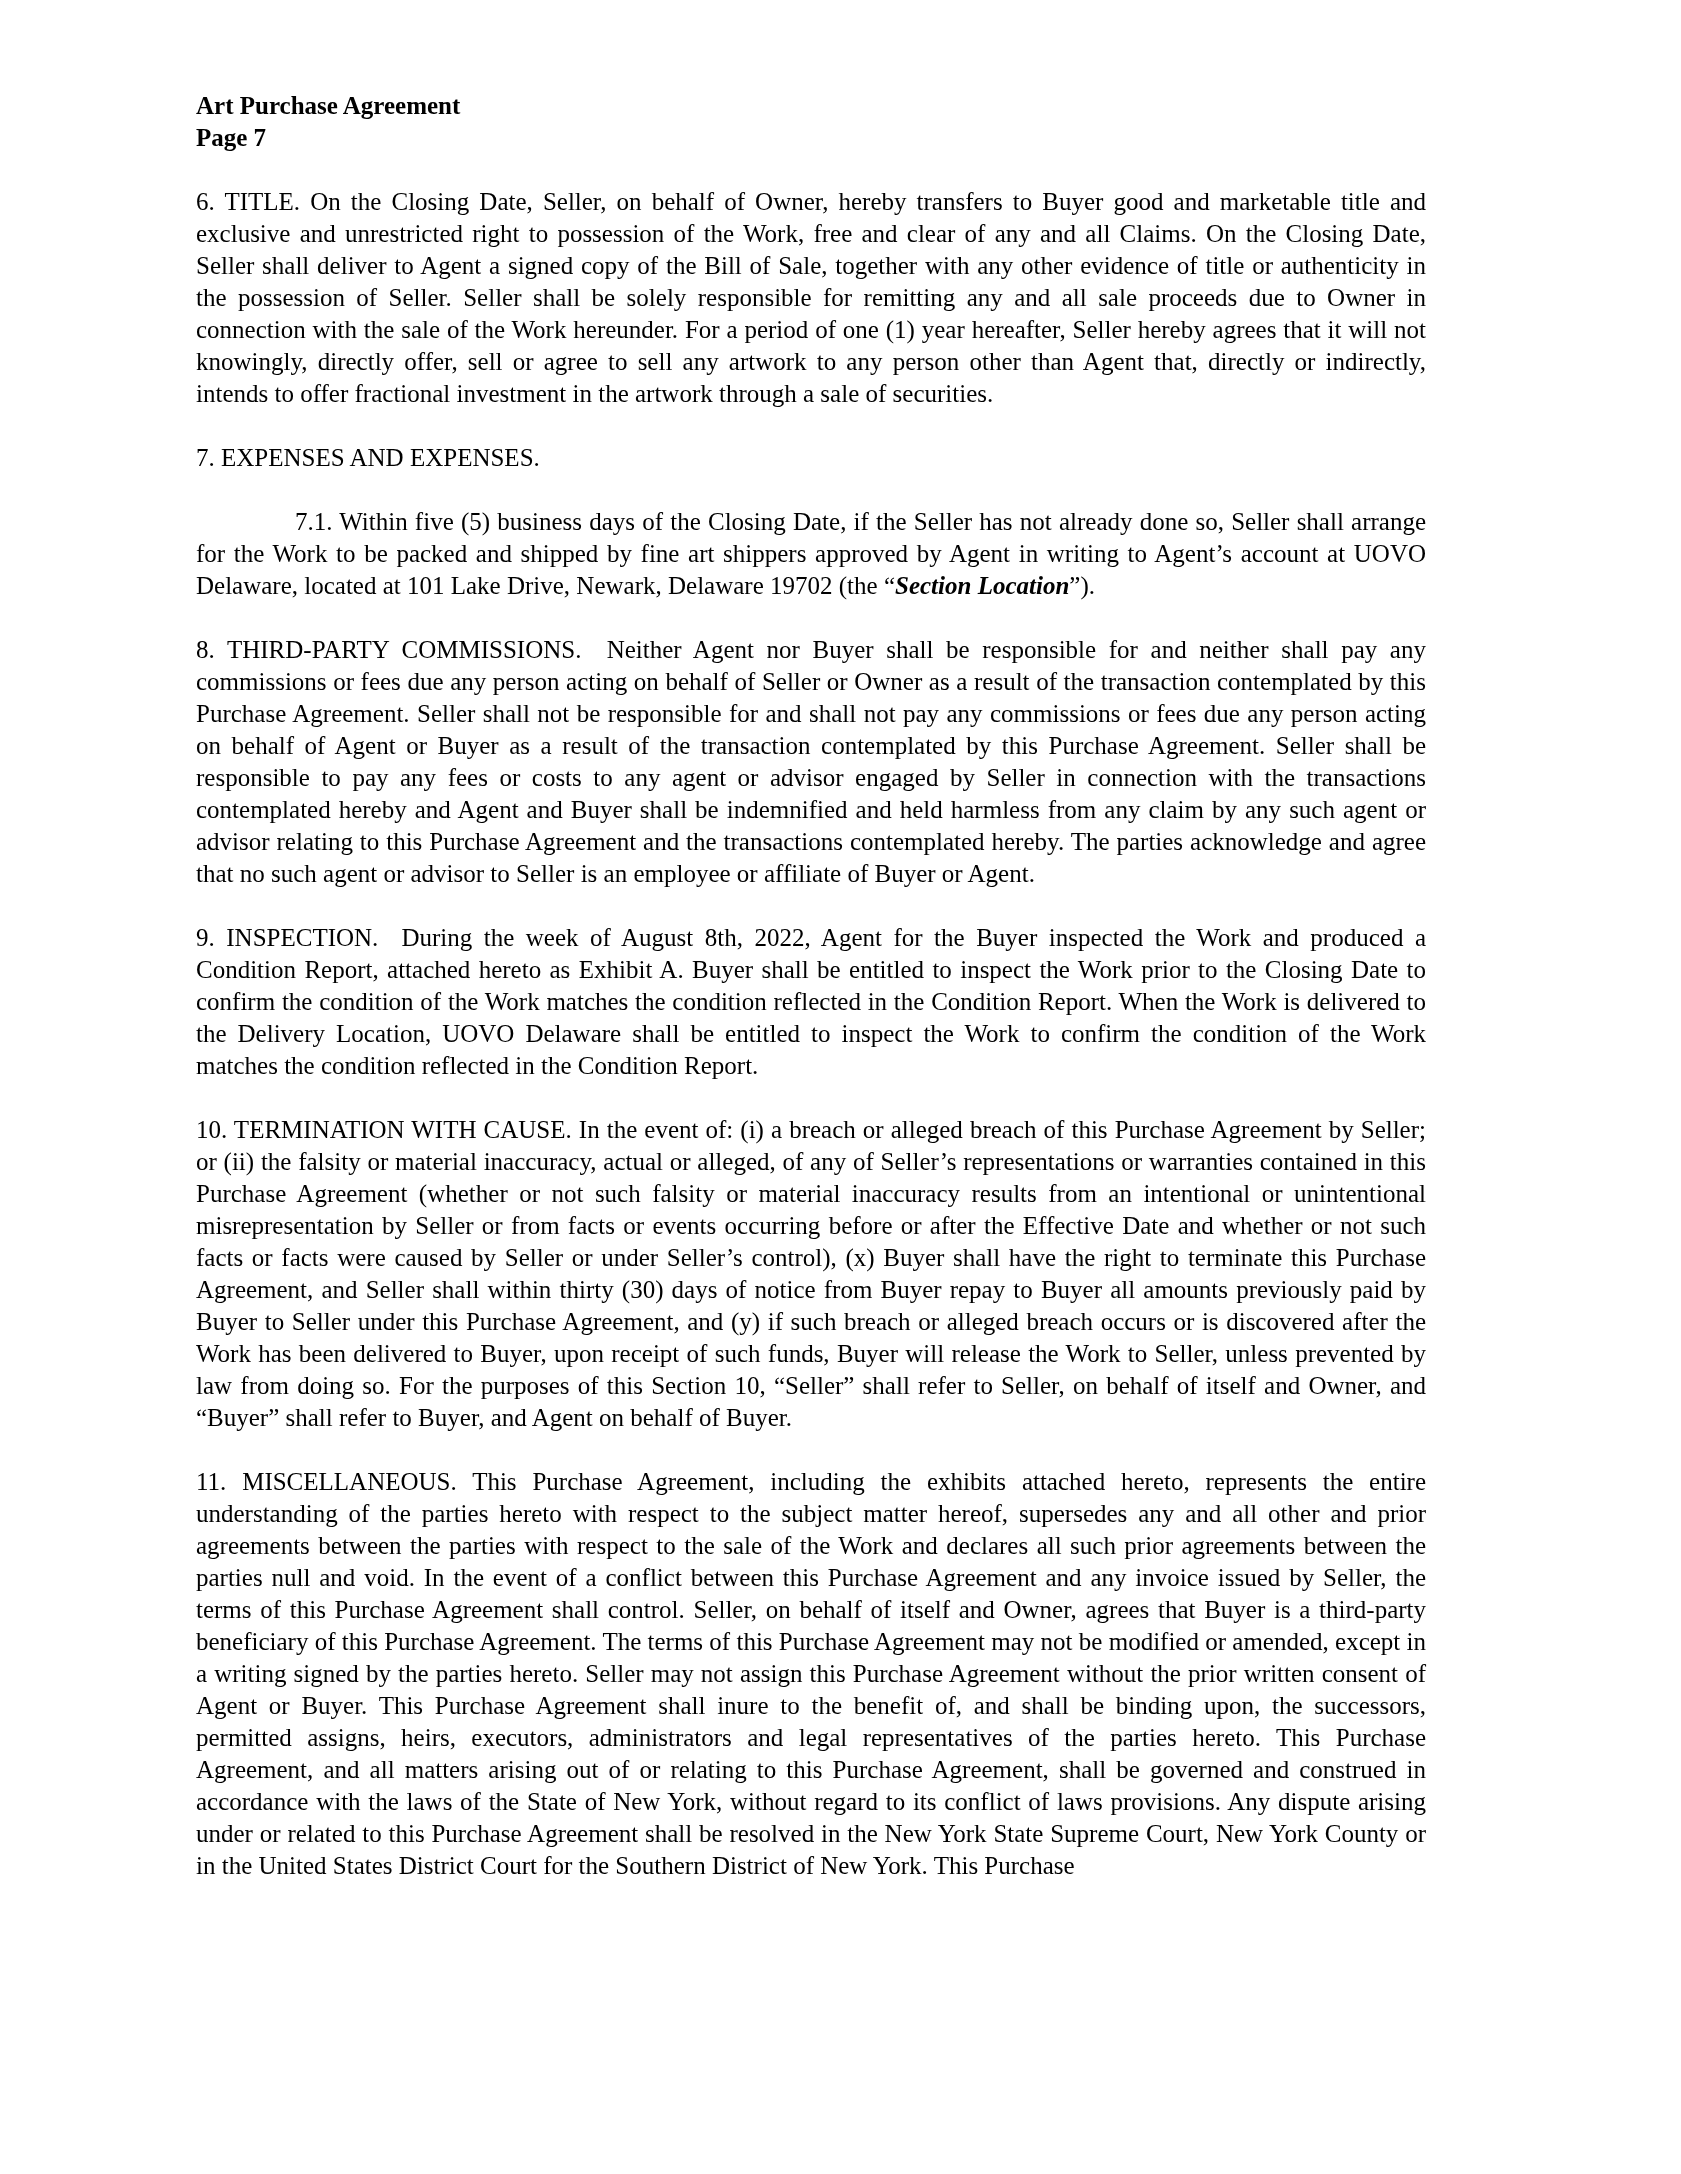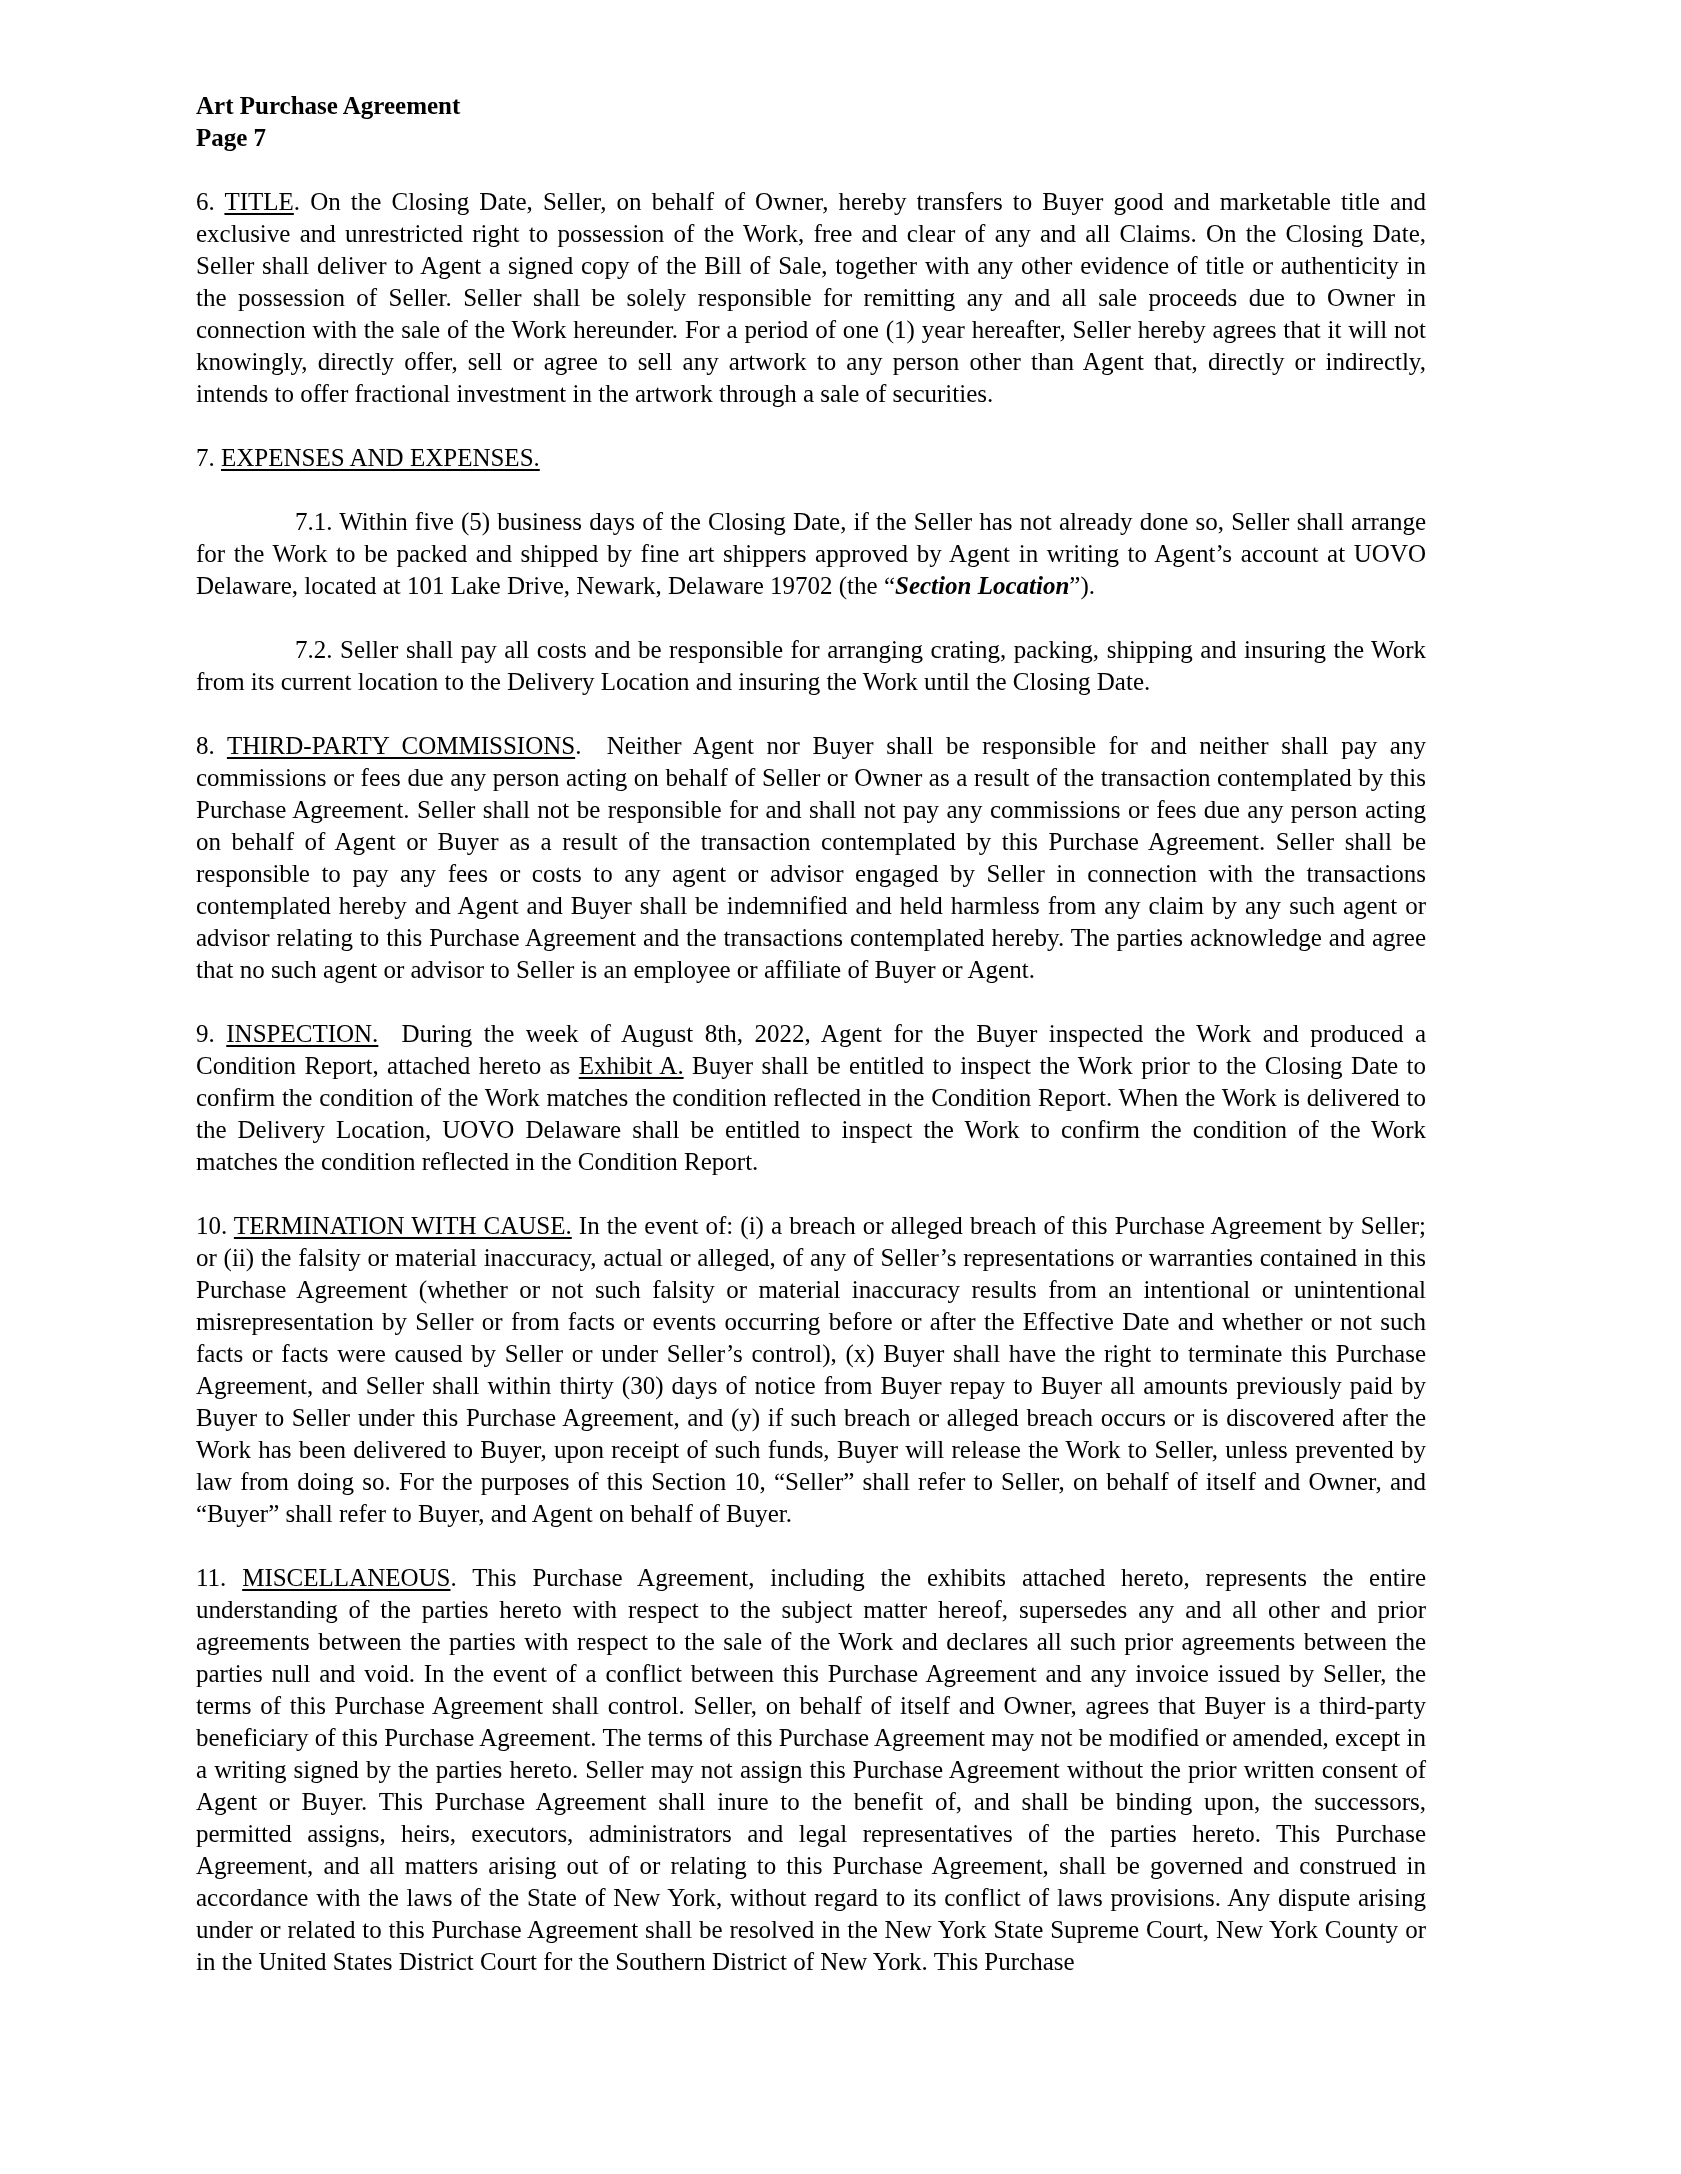--- a/index.html
+++ b/index.html
@@ -33,40 +33,38 @@
     text-justify: inter-word;
     white-space: pre-wrap;
   }
   .para:last-child {
     margin-bottom: 3px;
   }
   .para.indent {
     text-indent: 99px;
   }
   .u {
-    text-decoration: underline;
     text-underline-offset: 2.7px;
   }
   .bi {
     font-weight: bold;
     font-style: italic;
   }
 </style>
 </head>
 <body>
 
 <div class="page" style="background: rgb(255, 255, 255); color: rgb(0, 0, 0);">
   <div class="header-block">
     <div class="header-line">Art Purchase Agreement</div>
     <div class="header-line">Page 7</div>
   </div>
   <div>
       <p class="para"><span>6. </span><span class="u">TITLE</span><span>. On the Closing Date, Seller, on behalf of Owner, hereby transfers to Buyer good and marketable title and exclusive and unrestricted right to possession of the Work, free and clear of any and all Claims. On the Closing Date, Seller shall deliver to Agent a signed copy of the Bill of Sale, together with any other evidence of title or authenticity in the possession of Seller. Seller shall be solely responsible for remitting any and all sale proceeds due to Owner in connection with the sale of the Work hereunder. For a period of one (1) year hereafter, Seller hereby agrees that it will not knowingly, directly offer, sell or agree to sell any artwork to any person other than Agent that, directly or indirectly, intends to offer fractional investment in the artwork through a sale of securities.</span></p>
       <p class="para"><span>7. </span><span class="u">EXPENSES AND EXPENSES.</span></p>
       <p class="para indent"><span>7.1. Within five (5) business days of the Closing Date, if the Seller has not already done so, Seller shall arrange for the Work to be packed and shipped by fine art shippers approved by Agent in writing to Agent’s account at UOVO Delaware, located at 101 Lake Drive, Newark, Delaware 19702 (the “</span><span class="bi">Section Location</span><span>”).</span></p>
-      <p class="para indent"><span>7.2. Seller shall pay all costs and be responsible for arranging crating, packing, shipping and insuring the Work from its current location to the Delivery Location and insuring the Work until the Closing Date.</span></p>
       <p class="para"><span>8. </span><span class="u">THIRD-PARTY COMMISSIONS</span><span>.  Neither Agent nor Buyer shall be responsible for and neither shall pay any commissions or fees due any person acting on behalf of Seller or Owner as a result of the transaction contemplated by this Purchase Agreement. Seller shall not be responsible for and shall not pay any commissions or fees due any person acting on behalf of Agent or Buyer as a result of the transaction contemplated by this Purchase Agreement. Seller shall be responsible to pay any fees or costs to any agent or advisor engaged by Seller in connection with the transactions contemplated hereby and Agent and Buyer shall be indemnified and held harmless from any claim by any such agent or advisor relating to this Purchase Agreement and the transactions contemplated hereby. The parties acknowledge and agree that no such agent or advisor to Seller is an employee or affiliate of Buyer or Agent.</span></p>
       <p class="para"><span>9. </span><span class="u">INSPECTION.</span><span>  During the week of August 8th, 2022, Agent for the Buyer inspected the Work and produced a Condition Report, attached hereto as </span><span class="u">Exhibit A.</span><span> Buyer shall be entitled to inspect the Work prior to the Closing Date to confirm the condition of the Work matches the condition reflected in the Condition Report. When the Work is delivered to the Delivery Location, UOVO Delaware shall be entitled to inspect the Work to confirm the condition of the Work matches the condition reflected in the Condition Report.</span></p>
       <p class="para"><span>10. </span><span class="u">TERMINATION WITH CAUSE.</span><span> In the event of: (i) a breach or alleged breach of this Purchase Agreement by Seller; or (ii) the falsity or material inaccuracy, actual or alleged, of any of Seller’s representations or warranties contained in this Purchase Agreement (whether or not such falsity or material inaccuracy results from an intentional or unintentional misrepresentation by Seller or from facts or events occurring before or after the Effective Date and whether or not such facts or facts were caused by Seller or under Seller’s control), (x) Buyer shall have the right to terminate this Purchase Agreement, and Seller shall within thirty (30) days of notice from Buyer repay to Buyer all amounts previously paid by Buyer to Seller under this Purchase Agreement, and (y) if such breach or alleged breach occurs or is discovered after the Work has been delivered to Buyer, upon receipt of such funds, Buyer will release the Work to Seller, unless prevented by law from doing so. For the purposes of this Section 10, “Seller” shall refer to Seller, on behalf of itself and Owner, and “Buyer” shall refer to Buyer, and Agent on behalf of Buyer.</span></p>
       <p class="para"><span>11. </span><span class="u">MISCELLANEOUS</span><span>. This Purchase Agreement, including the exhibits attached hereto, represents the entire understanding of the parties hereto with respect to the subject matter hereof, supersedes any and all other and prior agreements between the parties with respect to the sale of the Work and declares all such prior agreements between the parties null and void. In the event of a conflict between this Purchase Agreement and any invoice issued by Seller, the terms of this Purchase Agreement shall control. Seller, on behalf of itself and Owner, agrees that Buyer is a third-party beneficiary of this Purchase Agreement. The terms of this Purchase Agreement may not be modified or amended, except in a writing signed by the parties hereto. Seller may not assign this Purchase Agreement without the prior written consent of Agent or Buyer. This Purchase Agreement shall inure to the benefit of, and shall be binding upon, the successors, permitted assigns, heirs, executors, administrators and legal representatives of the parties hereto. This Purchase Agreement, and all matters arising out of or relating to this Purchase Agreement, shall be governed and construed in accordance with the laws of the State of New York, without regard to its conflict of laws provisions. Any dispute arising under or related to this Purchase Agreement shall be resolved in the New York State Supreme Court, New York County or in the United States District Court for the Southern District of New York. This Purchase</span></p>
     </div>
 </div>
 
 
 </body></html>

